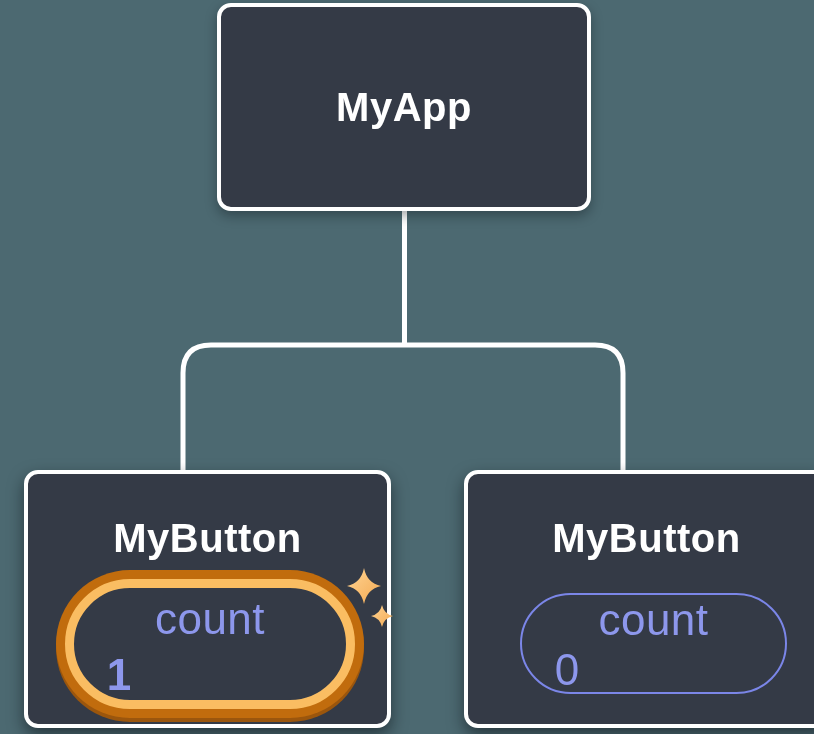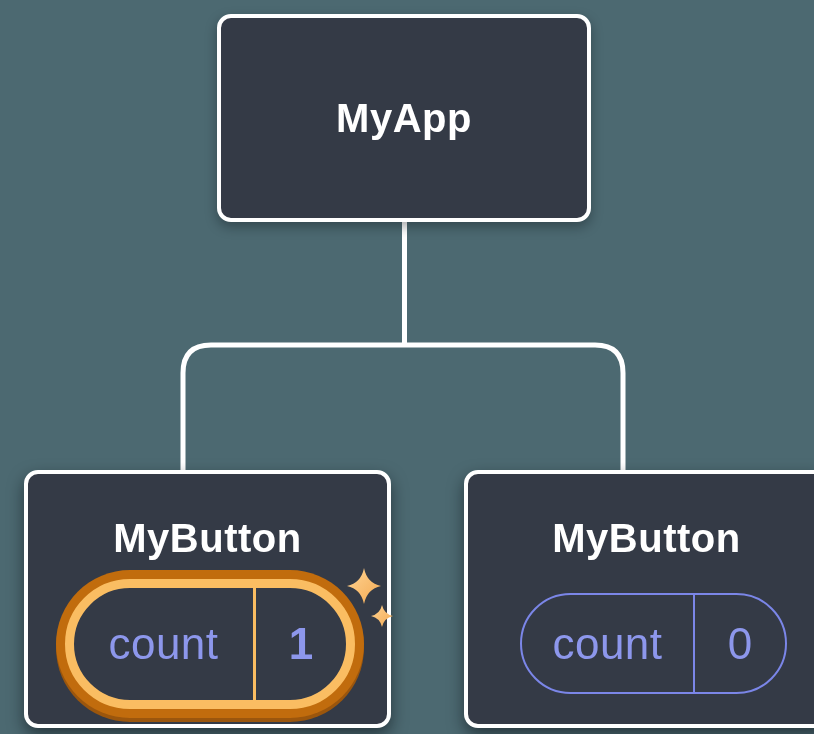--- a/index.html
+++ b/index.html
@@ -16,21 +16,21 @@
 
   .node {
     position: absolute;
     background: #343A46;
     border: 4px solid #FFFFFF;
     border-radius: 14px;
     box-sizing: border-box;
     z-index: 1;
   }
   .node-root {
-    left: 217px; top: 14px; width: 374px; height: 208px;
+    left: 217px; top: 3px; width: 374px; height: 208px;
     display: flex; align-items: center; justify-content: center;
     box-shadow: 0 5px 12px rgba(10,14,20,0.35);
   }
   .node-child {
     top: 470px; height: 258px;
     box-shadow: 0 7px 16px rgba(10,14,20,0.55);
     margin-left: 21px;
   }
   .node-child-left  { left: 3px;   width: 367px; }
   .node-child-right { left: 443px; width: 365px; }
@@ -48,20 +48,21 @@
     text-align: center;
   }
 
   .pill {
     position: absolute;
     box-sizing: border-box;
     border-radius: 999px;
     display: flex;
     align-items: stretch;
     background: #343A46;
+    flex-direction: column;
   }
   
   .pill-highlight {
     left: 37px; top: 105px; width: 290px; height: 130px;
     border: 9px solid #FABD62;
     box-shadow: 0 0 0 9px #C16C0D, 0 4px 0 9px #9B560D;
   }
   .pill-highlight .pill-divider { background: #FABD62; width: 3px; }
 
   

